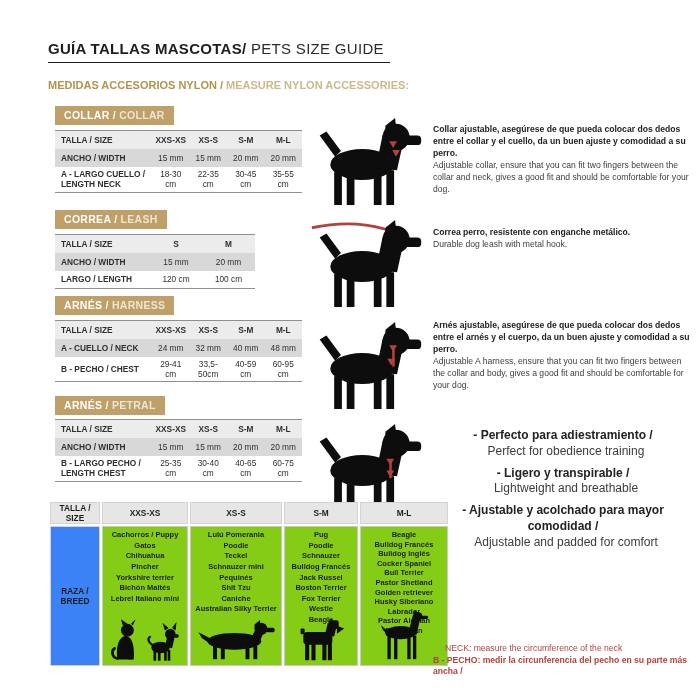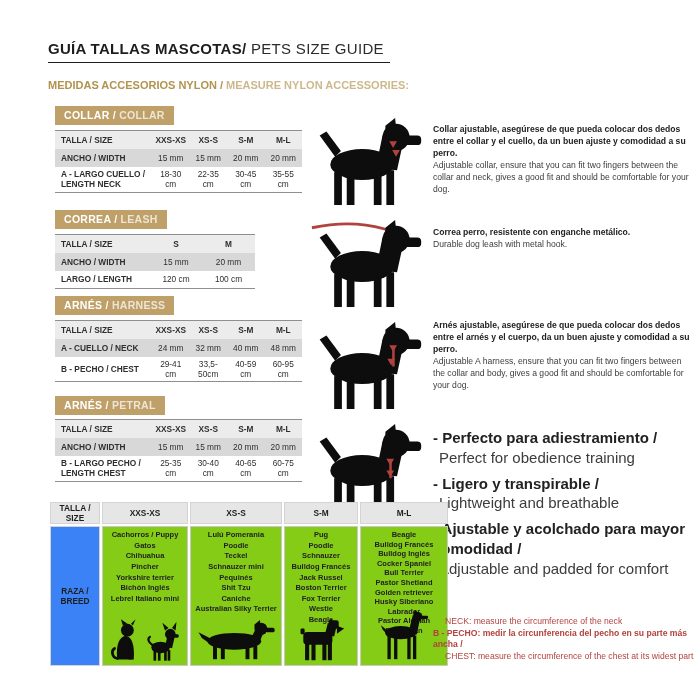--- a/index.html
+++ b/index.html
@@ -34,27 +34,27 @@
   table.spec tr.hd  { background:#ececec; font-weight:bold; height:18px; }
   table.spec tr.hd td { font-weight:bold; }
   table.spec tr.mid { background:#d8d8d8; height:18px; }
   table.spec tr.mid td.lab { font-weight:bold;margin-left:41px; }
   table.spec tr.lo  { background:#ffffff; }
   .w5 { width:247px; } .w5 col.c0{width:97px;} .w5 col.cn{width:37.5px;}
   .w3 { width:200px; }
   
   .desc { position:absolute; left:433px; width:260px; font-size:8.6px; line-height:1.4; color:#3c3c3c; }
   .desc .es { font-weight:bold; color:#222; }
-  .bullets { position:absolute; left:433px; width:260px; font-size:15px; line-height:1.32; }
+  .bullets { position:absolute; left:433px; width:260px; font-size:12px; line-height:1.32;text-align:center; }
   .bullets .pair { margin-bottom:6px; }
   .bullets .es { font-weight:bold; color:#222; }
   .bullets .en { color:#3c3c3c; padding-left:6px; }
   .notes { position:absolute; left:433px; top:616px; width:264px; font-size:8.6px; line-height:1.35; color:#b2423d; }
   .notes .es { font-weight:bold; }
-  .notes .en { padding-left:12px; }
+  .notes .en { padding-left:12px;margin-top:27px; }
   
   .dogbox { position:absolute; left:310px; width:116px; height:96px; }
   
   .breedtable {
     position:absolute; left:48px; top:500px; width:390px; height:160px;
     border-collapse:separate; border-spacing:2px; table-layout:fixed; font-size:7.5px;
   }
   .breedtable td { border:1px solid #c9c9c9; vertical-align:top; background:#84cc16; }
   .breedtable tr.hd td { background:#e6e6e6; border:1px solid #d4d4d4; font-weight:bold; font-size:8.3px; text-align:center; height:16px; vertical-align:middle; }
   .breedtable td.rowlab { background:#3b82f6; border:1px solid #d4d4d4; vertical-align:middle; text-align:center; font-weight:bold; font-size:8.3px;margin-left:44px; }
@@ -375,21 +375,21 @@
     <tr>
       <td class="rowlab">RAZA / BREED</td>
       <td>
         <div class="breedcell">
           <div class="breedlist">
                 <div>Cachorros / Puppy</div>
                 <div>Gatos</div>
                 <div>Chihuahua</div>
                 <div>Pincher</div>
                 <div>Yorkshire terrier</div>
-                <div>Bichón Inglés</div>
+                <div>Bichón Maltés</div>
                 <div>Lebrel Italiano mini</div>
               </div>
           <div class="iconrow">
             <svg width="32" height="44" viewBox="0 0 70 95">
                   <use href="#cat-sil"></use>
                 </svg>
             <svg width="34" height="42" viewBox="0 0 75 95">
                   <use href="#chihuahua-sil"></use>
                 </svg>
           </div>

